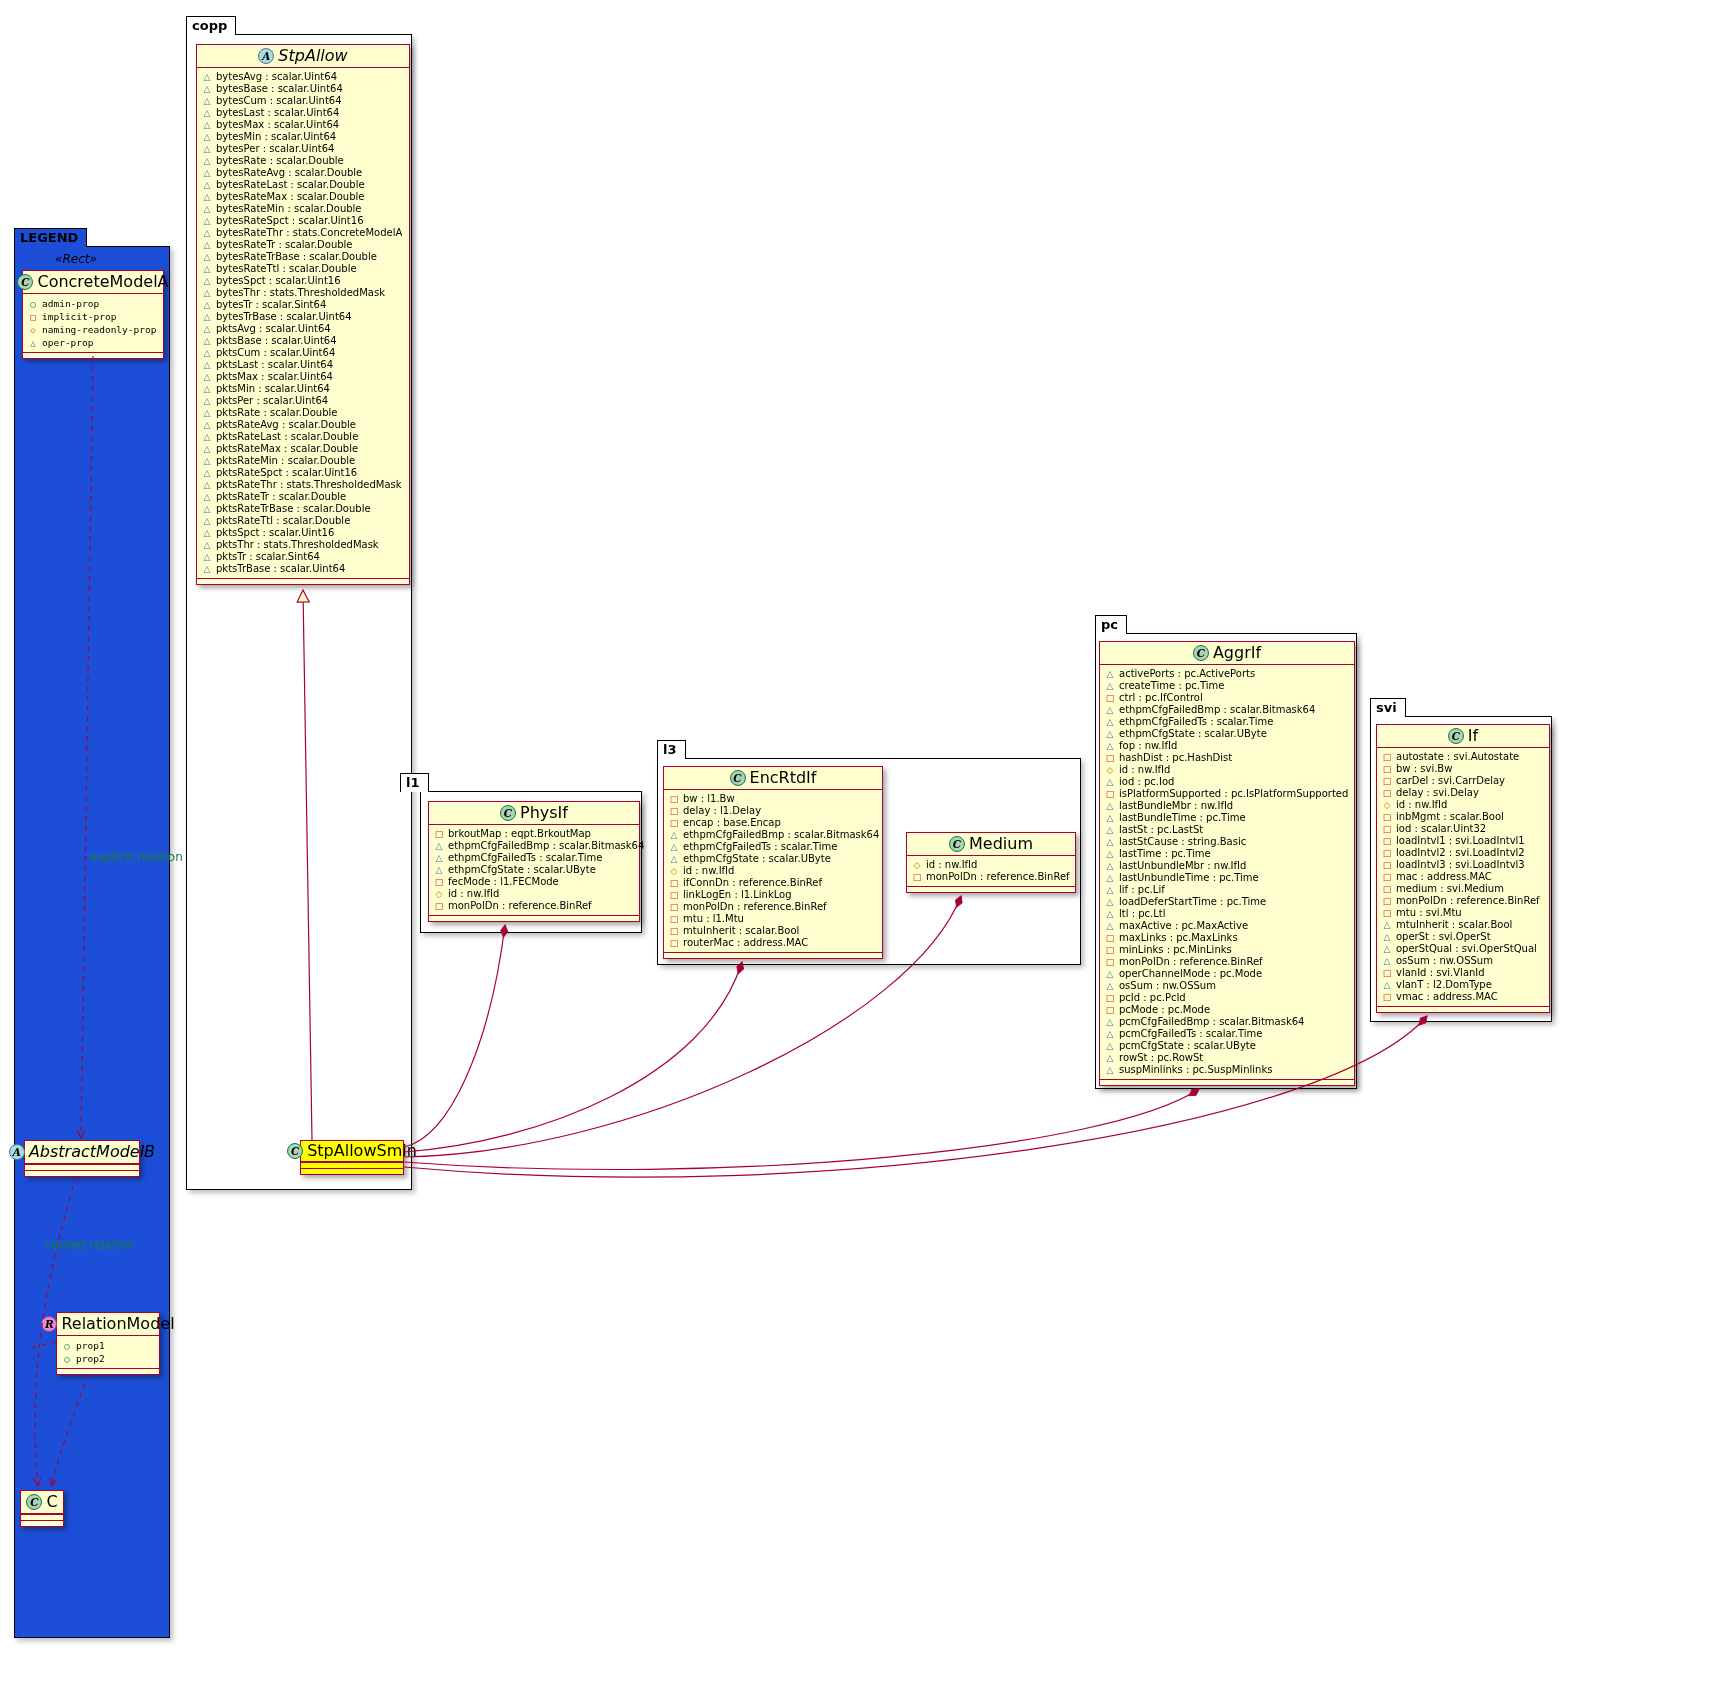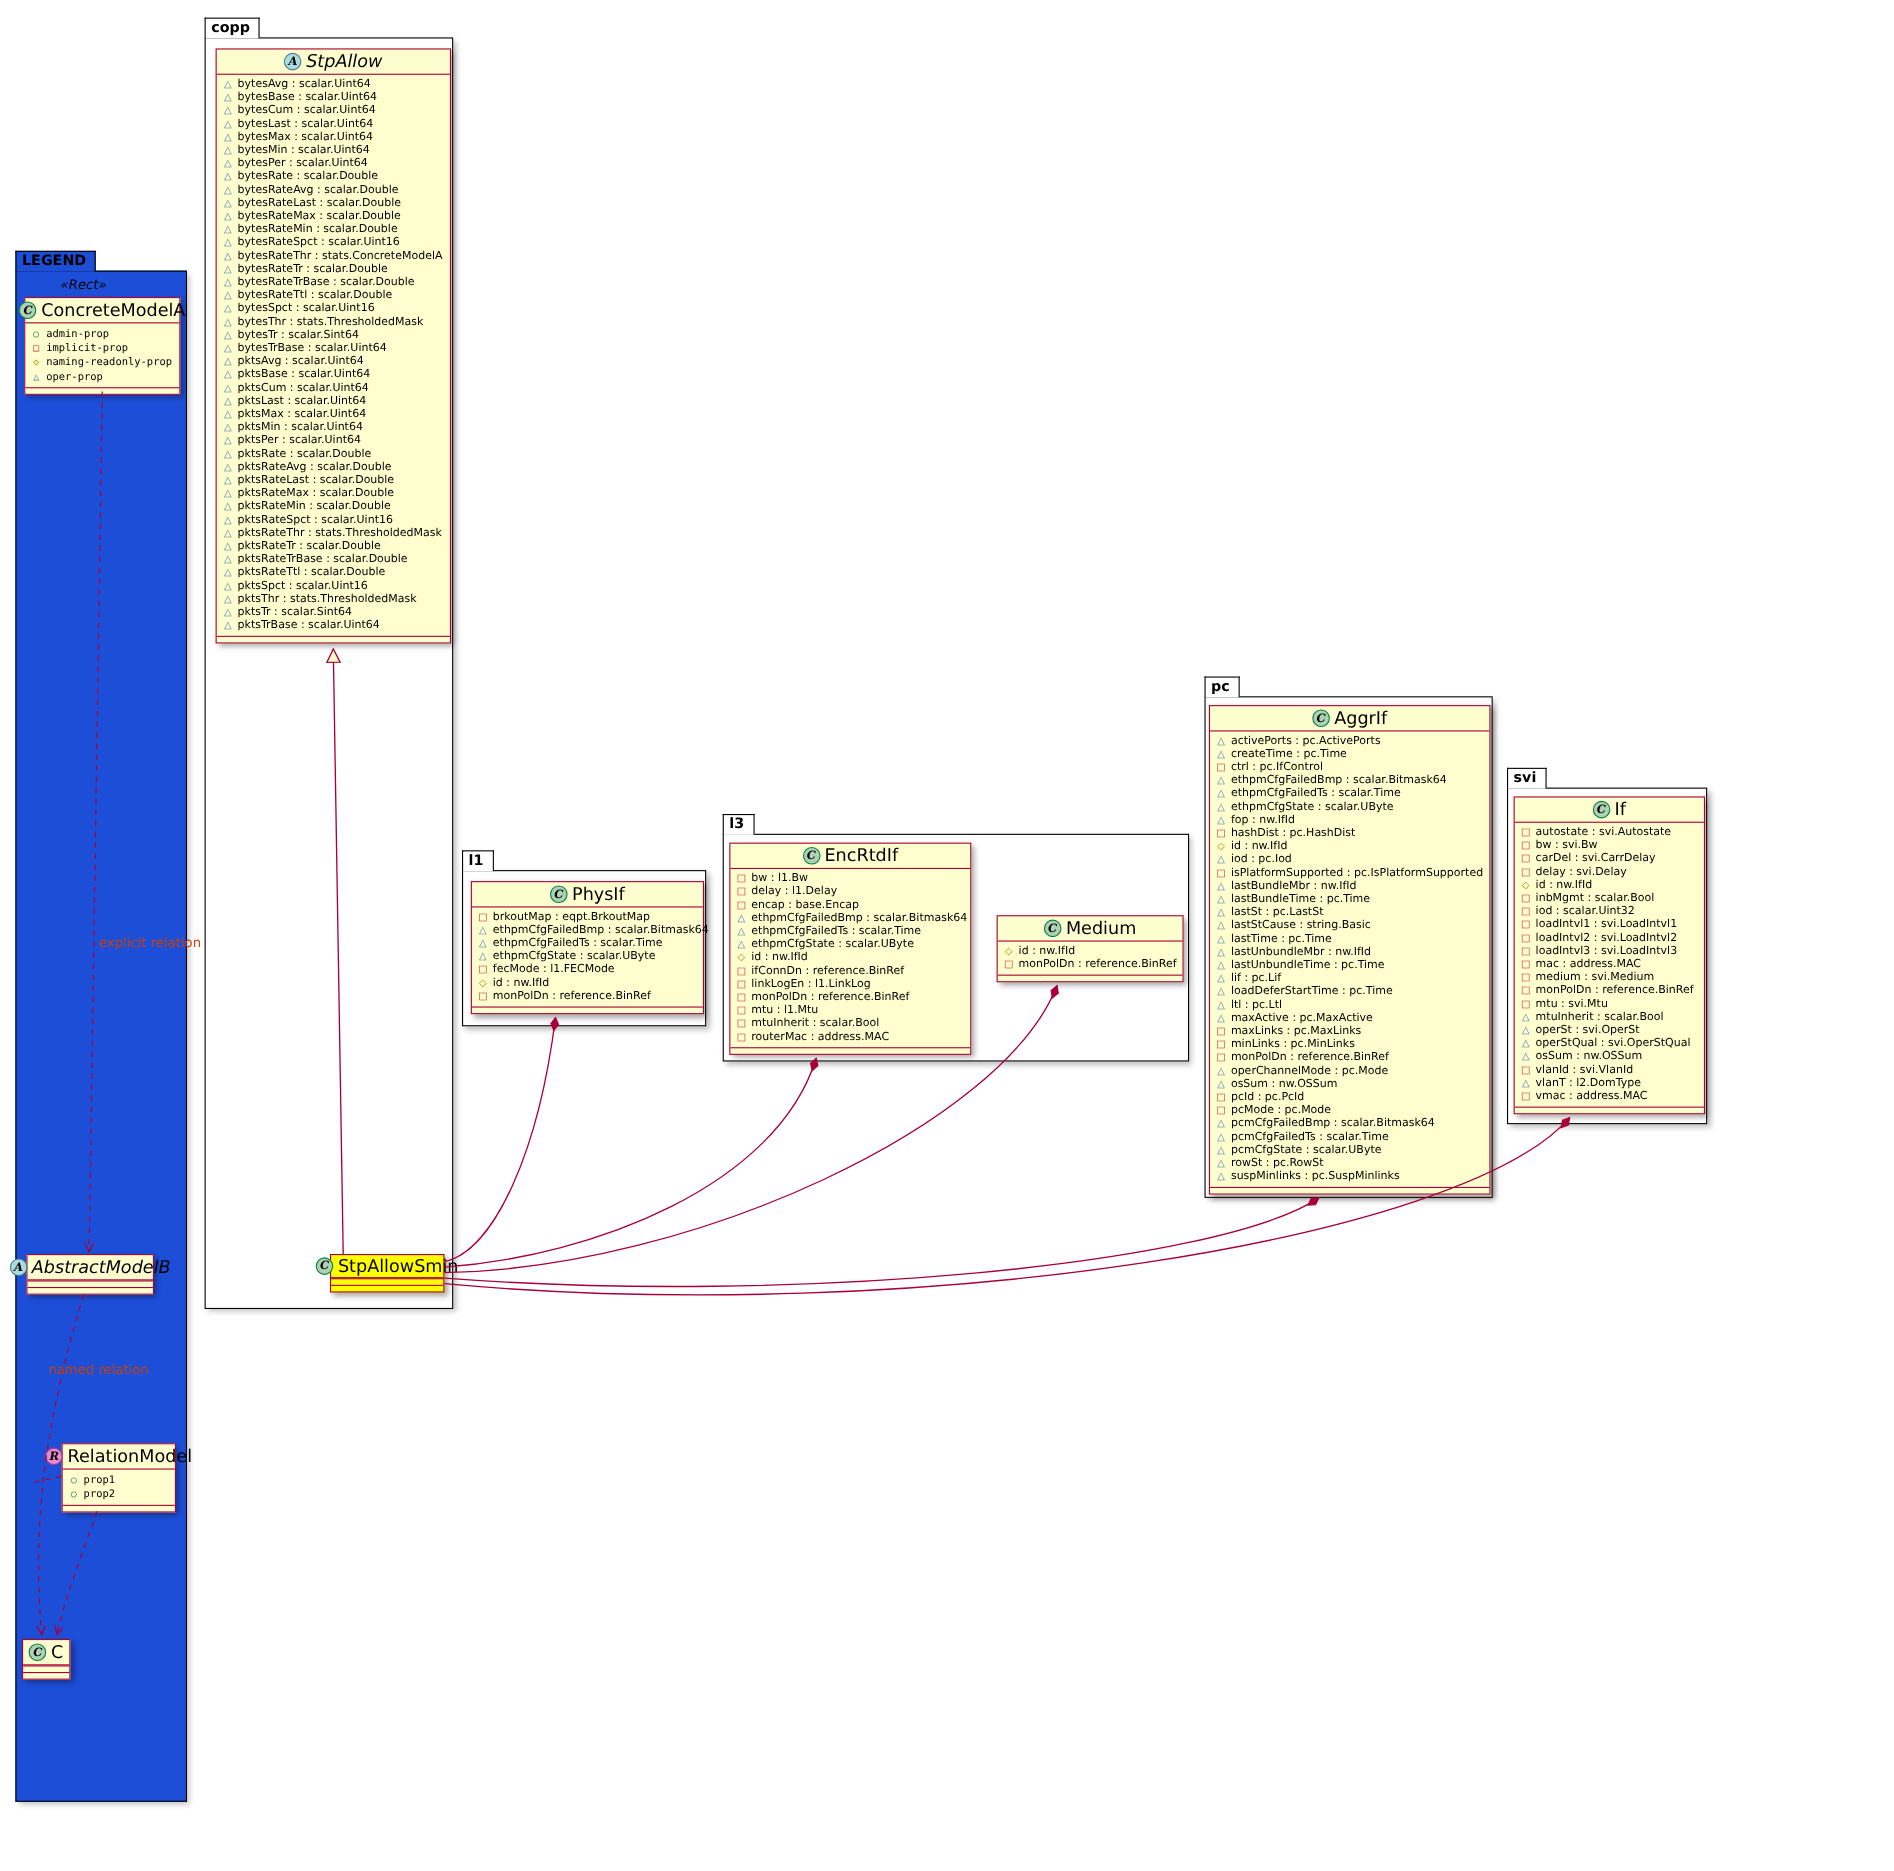--- a/index.html
+++ b/index.html
@@ -39,35 +39,35 @@
   .m-square   { color:#C82930; }
   .m-diamond  { color:#B8860B; }
   .m-triangle { color:#4177AF; }
   .mono .member { font-family:"DejaVu Sans Mono", monospace; font-size:9.5px; height:13px; line-height:13px; }
   .cls-strip { height:6px; border-top:1px solid #A80036; }
 
   
   #rel-layer { position:absolute; left:0; top:0; z-index:6; pointer-events:none; }
   .rel-solid  { fill:none; stroke:#A80036; stroke-width:1.2; }
   .rel-dashed { fill:none; stroke:#A80036; stroke-width:1.1; stroke-dasharray:5 5; }
-  .rel-label { position:absolute; font-size:12px; color:#c2410c; z-index:7; white-space:nowrap; }
+  .rel-label { position:absolute; font-size:12px; color:#15803d; z-index:7; white-space:nowrap; }
 </style>
 </head>
 <body>
 
 <div id="canvas">
 
   <div class="pkg-tab pkg-gray" style="left:14px; top:228px;">LEGEND</div>
   <div class="pkg-body pkg-gray" style="left:14px; top:246px; width:156px; height:1392px;"></div>
   <div class="pkg-stereotype" style="left:14px; top:252px; width:124px;">«Rect»</div>
 
   <div class="pkg-tab" style="left:186px; top:16px;">copp</div>
   <div class="pkg-body" style="left:186px; top:34px; width:226px; height:1156px;"></div>
 
-  <div class="pkg-tab" style="left:420px; top:773px;text-align:right;">l1</div>
+  <div class="pkg-tab" style="left:400px; top:773px;text-align:right;">l1</div>
   <div class="pkg-body" style="left:420px; top:791px; width:222px; height:142px;"></div>
 
   <div class="pkg-tab" style="left:657px; top:740px;">l3</div>
   <div class="pkg-body" style="left:657px; top:758px; width:424px; height:207px;"></div>
 
   <div class="pkg-tab" style="left:1095px; top:615px;">pc</div>
   <div class="pkg-body" style="left:1095px; top:633px; width:262px; height:456px;"></div>
 
   <div class="pkg-tab" style="left:1370px; top:698px;">svi</div>
   <div class="pkg-body" style="left:1370px; top:716px; width:182px; height:306px;"></div>

